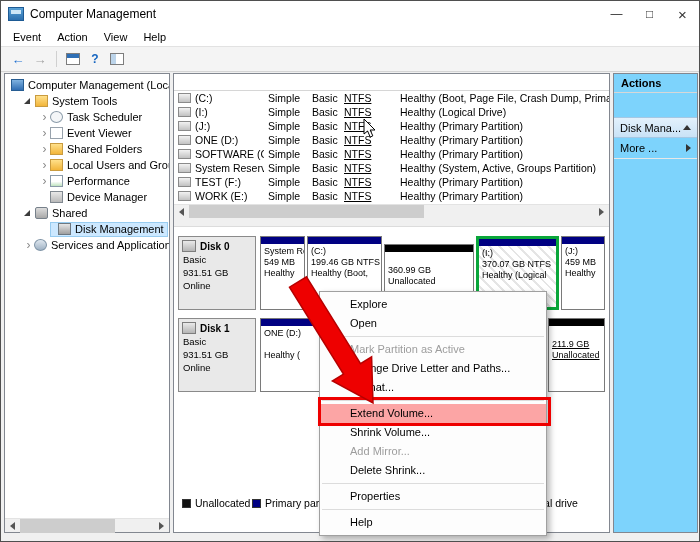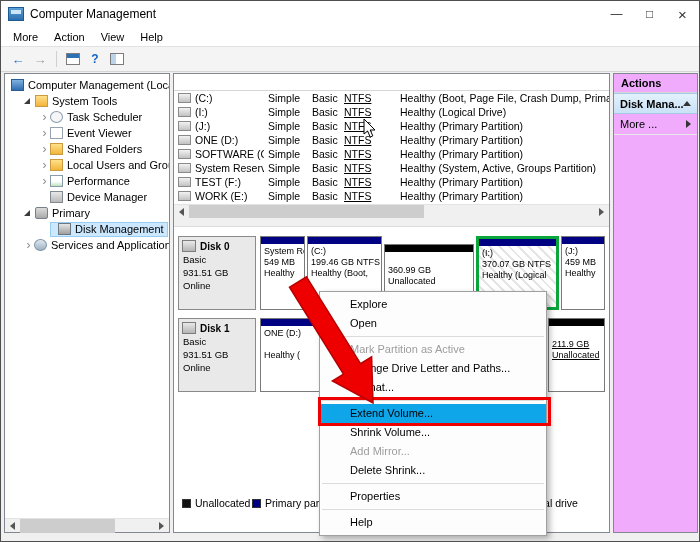--- a/index.html
+++ b/index.html
@@ -29,21 +29,21 @@
   .tb-back{color:#1f6fd0;}
   .tb-fwd{color:#a3a3a3;}
   .tb-sep{width:1px;height:16px;background:#d0d0d0;margin:0 5px;}
   .ic-window{width:14px;height:12px;border:1px solid #7d7d7d;background:linear-gradient(#2f6fb5 0 4px,#fff 4px);}
   .tb-help{color:#1565c0;font-size:12px;}
   .ic-consoletree{width:14px;height:12px;border:1px solid #7d7d7d;background:linear-gradient(90deg,#bcd4ea 0 5px,#fff 5px);}
 
   
   .tree-panel{position:absolute;left:3px;top:72px;width:166px;height:460px;background:#fff;border:1px solid #828790;}
   .middle-panel{position:absolute;left:172px;top:72px;width:437px;height:460px;background:#fff;border:1px solid #828790;}
-  .actions-panel{position:absolute;left:612px;top:72px;width:85px;height:460px;background:#f0abfc;border:1px solid #828790;}
+  .actions-panel{position:absolute;left:612px;top:72px;width:85px;height:460px;background:#7dd3fc;border:1px solid #828790;}
 
   
   .tree{padding-top:3px;font-size:11px;}
   .tree-row{height:16px;display:flex;align-items:center;white-space:nowrap;overflow:hidden;}
   .lvl0{padding-left:6px;}.lvl1{padding-left:18px;}.lvl2{padding-left:34px;}
   .chev-col{color:#8a8a8a;font-size:12px;width:11px;text-align:center;flex:none;line-height:12px;}
   .chev-exp{width:0;height:0;border-left:6px solid transparent;border-bottom:6px solid #3c3c3c;margin:0 5px 0 1px;flex:none;}
   .no-chev{width:11px;flex:none;}
   .t-ic{width:13px;height:12px;margin-right:4px;flex:none;}
   .ic-computer{background:linear-gradient(#7fb2e0,#2f6db3);border:1px solid #275d92;}
@@ -94,30 +94,30 @@
   .legend{position:absolute;left:0;top:422px;right:0;height:16px;font-size:10.5px;}
   .leg-item{position:absolute;top:1px;display:flex;align-items:center;white-space:nowrap;}
   .lg-sq{width:9px;height:9px;border:1px solid #333;margin-right:4px;flex:none;}
   .sq-unalloc{background:#111;}
   .sq-primary{background:#000082;}
   .sq-logical{background:#2e75d4;}
 
   
   .ap-header{height:19px;line-height:19px;font-weight:bold;font-size:11px;padding-left:7px;border-bottom:1px solid #d7d7d7;}
   .ap-item{height:21px;display:flex;align-items:center;font-size:11px;padding:0 6px;position:relative;border-bottom:1px solid #e7e7e7;}
-  .ap-sel{background:linear-gradient(#e3f1fc,#c9e2f6);border-top:1px solid #a5c8e4;border-bottom:1px solid #a5c8e4;font-weight:bold;}
+  .ap-sel{background:linear-gradient(#e3f1fc,#c9e2f6);border-top:1px solid #a5c8e4;border-bottom:1px solid #a5c8e4;font-weight:normal;margin-top:24px;}
   .tri-up{position:absolute;right:6px;width:0;height:0;border-left:4px solid transparent;border-right:4px solid transparent;border-bottom:5px solid #333;}
   .tri-right{position:absolute;right:6px;width:0;height:0;border-top:4px solid transparent;border-bottom:4px solid transparent;border-left:5px solid #333;}
 
   
   .cm{position:absolute;left:318px;top:290px;width:228px;background:#fdfdfd;border:1px solid #a0a0a0;
     padding:3px 0;z-index:50;box-shadow:3px 3px 6px rgba(0,0,0,.28);}
   .cm-item{height:19px;line-height:19px;padding-left:30px;font-size:11px;white-space:nowrap;overflow:hidden;}
   .cm-item.dis{color:#9d9d9d;}
-  .cm-item.hl{background:#0ea5e9;}
+  .cm-item.hl{background:#fca5a5;}
   .cm-sep{height:1px;background:#dcdcdc;margin:3px 2px;}
 
   
   .red-box{position:absolute;left:317px;top:396px;width:233px;height:29px;border:3px solid #ee0000;z-index:65;}
   .overlay-svg{position:absolute;left:0;top:0;z-index:70;pointer-events:none;}
 </style>
 </head>
 <body>
 
 <div class="window">
@@ -126,21 +126,21 @@
     <span class="app-icon"></span>
     <span class="title-text">Computer Management</span>
     <div class="winbtns">
       <span class="winbtn">—</span>
       <span class="winbtn">□</span>
       <span class="winbtn close">×</span>
     </div>
   </div>
 
   <div class="menubar">
-    <span class="menu-item">More</span>
+    <span class="menu-item">Event</span>
     <span class="menu-item">Action</span>
     <span class="menu-item">View</span>
     <span class="menu-item">Help</span>
   </div>
 
   <div class="toolbar">
     <span class="tbtn tb-back">←</span>
     <span class="tbtn tb-fwd">→</span>
     <span class="tb-sep"></span>
     <span class="tbtn">
@@ -189,21 +189,21 @@
         <span>Performance</span>
       </div>
       <div class="tree-row lvl2">
         <span class="no-chev"></span>
         <span class="t-ic ic-devmgr"></span>
         <span>Device Manager</span>
       </div>
       <div class="tree-row lvl1">
         <span class="chev-exp"></span>
         <span class="t-ic ic-storage"></span>
-        <span>Primary</span>
+        <span>Shared</span>
       </div>
       <div class="tree-row lvl2">
         <span class="no-chev"></span>
         <span class="sel-wrap">
           <span class="t-ic ic-diskmgmt"></span>
           <span>Disk Management</span>
         </span>
       </div>
       <div class="tree-row lvl1">
         <span class="chev-col">›</span>

